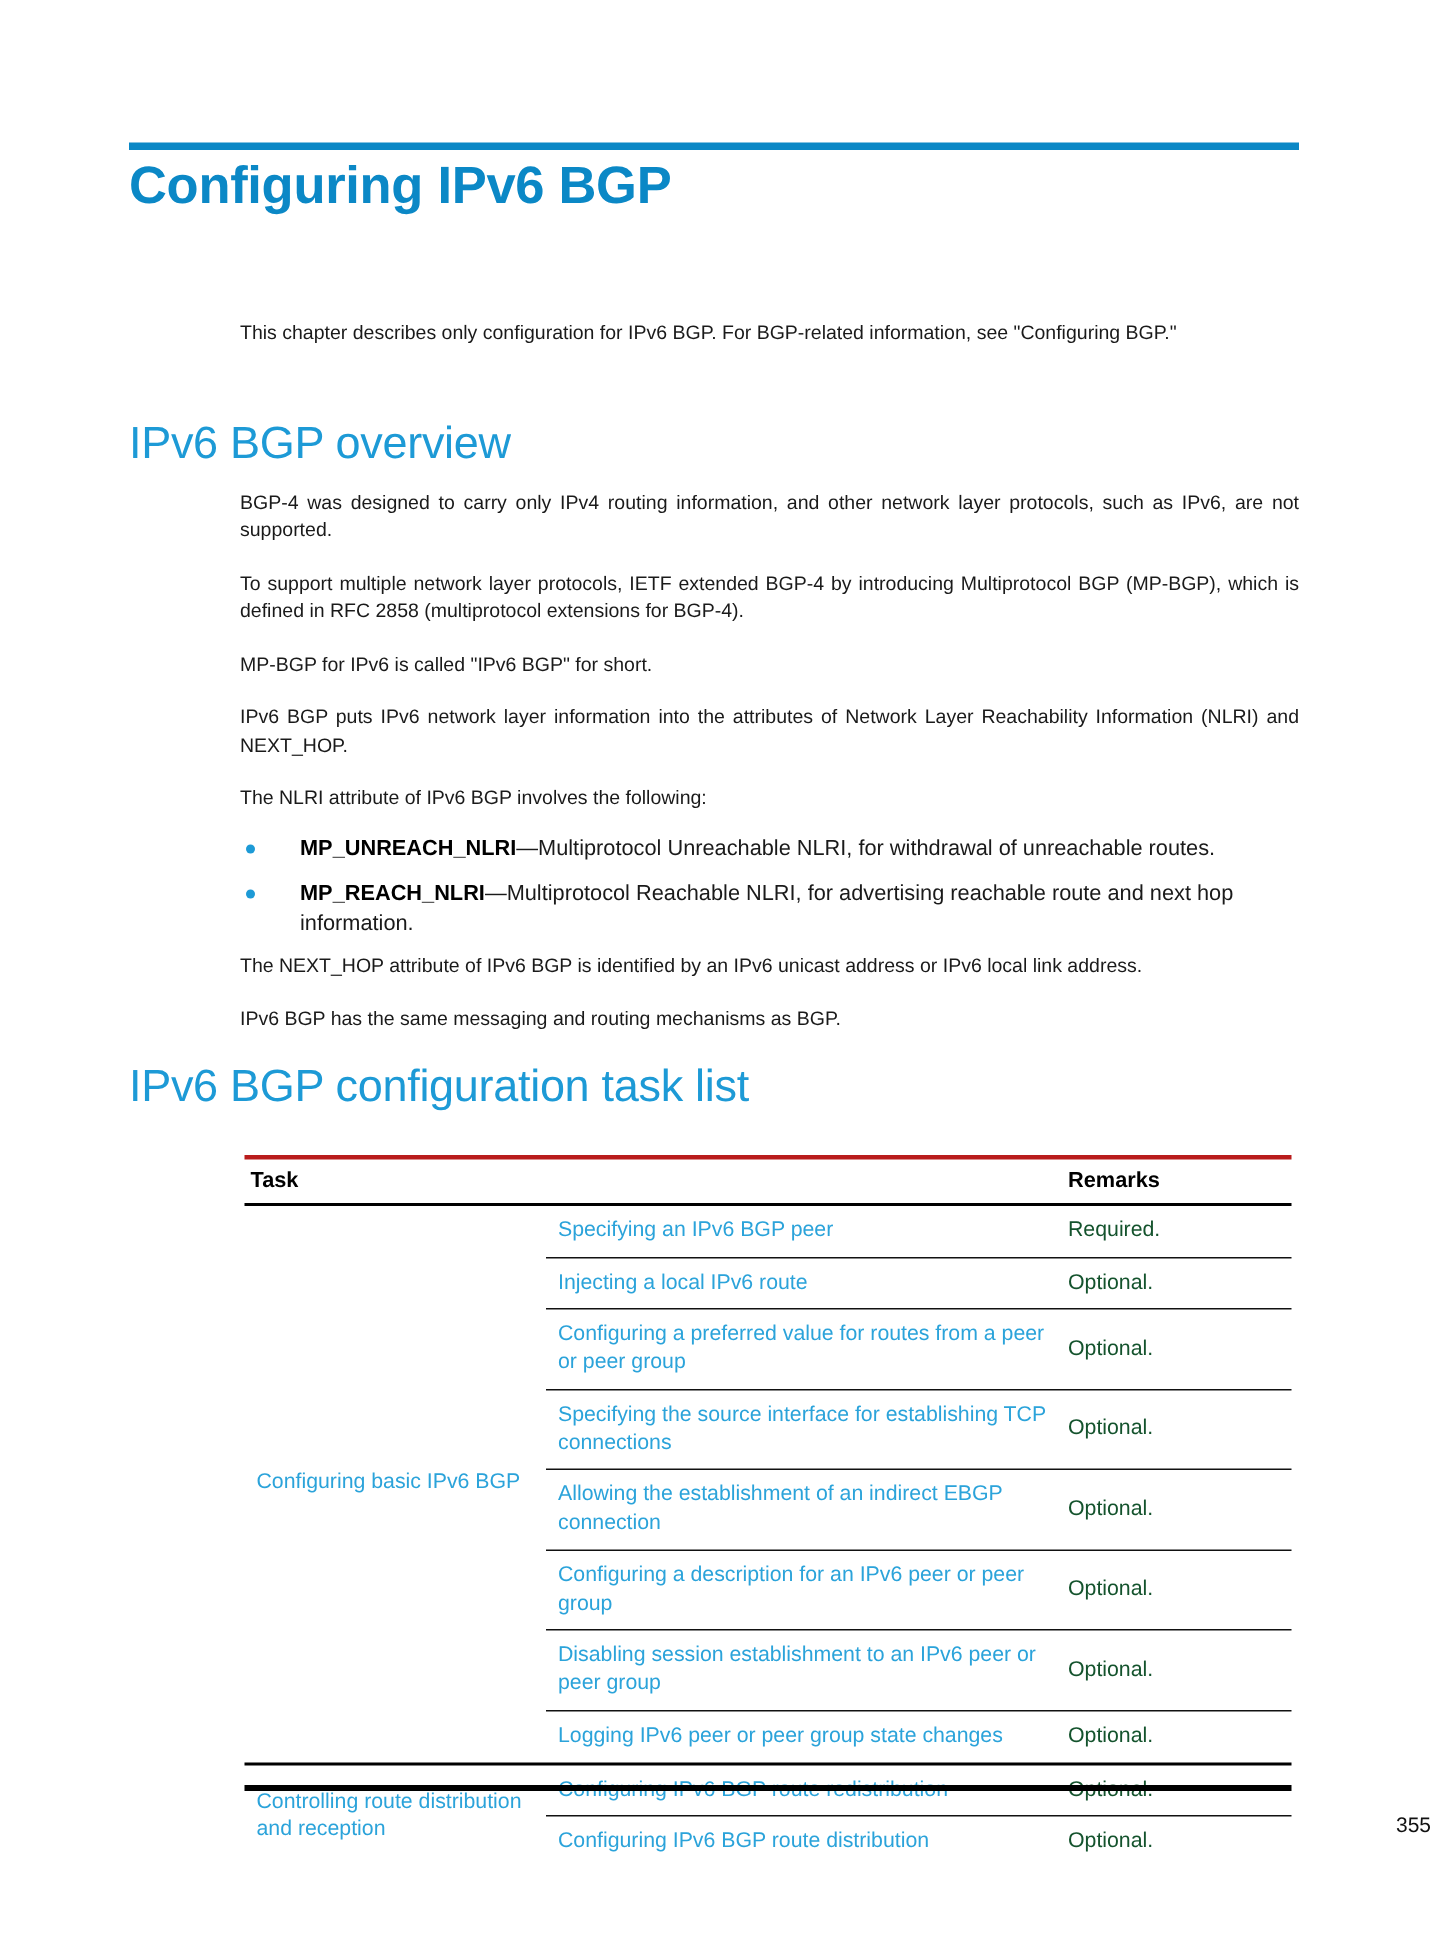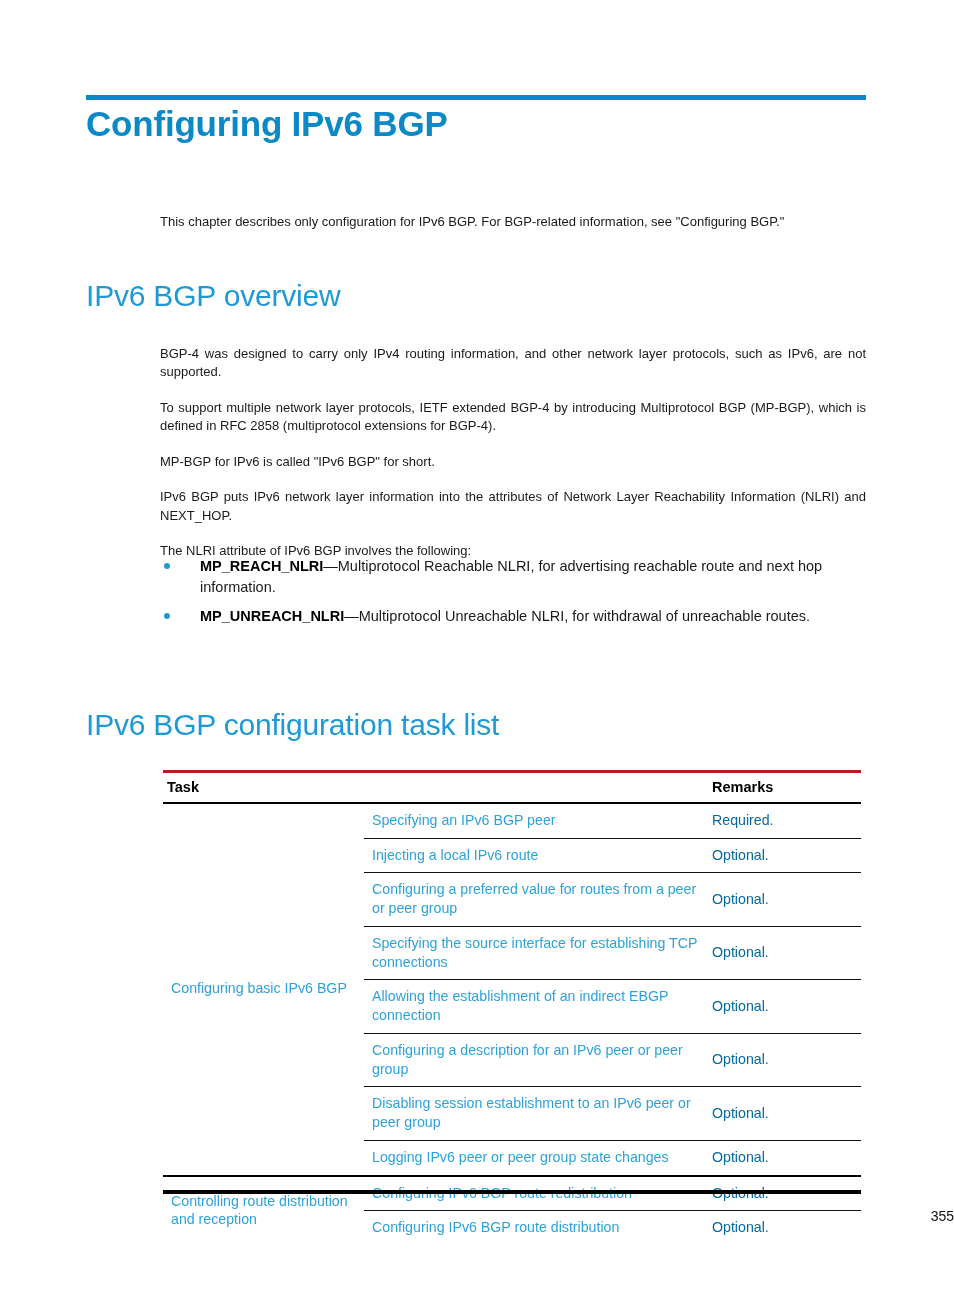--- a/index.html
+++ b/index.html
@@ -144,21 +144,21 @@
     padding-right: 10px;
   }
   td.task-cell {
     color: #2ba3da;
     border-bottom: 1.5px solid #111;
     padding-left: 13px;
     padding-right: 10px;
   }
   td.task-cell.nb { border-bottom: none; }
   td.rem-cell {
-    color: #0369a1;
+    color: #14532d;
     border-bottom: 1.5px solid #111;
     padding-left: 8px;
     margin-top: 44px;
   }
   td.rem-cell.nb { border-bottom: none; }
 
   
   tr.group-sep td.group-cell,
   tr.group-sep td.task-cell,
   tr.group-sep td.rem-cell {
@@ -191,39 +191,43 @@
 
   <div class="chapter-rule"></div>
   <div class="chapter-title">Configuring IPv6 BGP</div>
 
   <div class="body-col" style="top:213px;">
     <p class="para">This chapter describes only configuration for IPv6 BGP. For BGP-related information, see "Configuring BGP."</p>
   </div>
 
   <div class="section-heading" style="top:279px;">IPv6 BGP overview</div>
 
-  <div class="body-col" style="top:345px;">
+  <div class="body-col" style="top:326px;">
     <p class="para">BGP-4 was designed to carry only IPv4 routing information, and other network layer protocols, such as IPv6, are not supported.</p>
     <p class="para">To support multiple network layer protocols, IETF extended BGP-4 by introducing Multiprotocol BGP (MP-BGP), which is defined in RFC 2858 (multiprotocol extensions for BGP-4).</p>
     <p class="para">MP-BGP for IPv6 is called "IPv6 BGP" for short.</p>
     <p class="para">IPv6 BGP puts IPv6 network layer information into the attributes of Network Layer Reachability Information (NLRI) and NEXT_HOP.</p>
     <p class="para last">The NLRI attribute of IPv6 BGP involves the following:</p>
   </div>
 
   <ul class="bullet-list" style="top:556px;">
     <li class="bullet-item">
       <span class="bullet-dot"></span>
-      <span class="bullet-term">MP_REACH_NLRI</span><span>—Multiprotocol Reachable NLRI, for advertising reachable route and next hop information.</span>
+      <span class="bullet-term">MP_UNREACH_NLRI</span><span>—Multiprotocol Unreachable NLRI, for withdrawal of unreachable routes.</span>
     </li>
     <li class="bullet-item">
       <span class="bullet-dot"></span>
-      <span class="bullet-term">MP_UNREACH_NLRI</span><span>—Multiprotocol Unreachable NLRI, for withdrawal of unreachable routes.</span>
+      <span class="bullet-term">MP_REACH_NLRI</span><span>—Multiprotocol Reachable NLRI, for advertising reachable route and next hop information.</span>
     </li>
   </ul>
 
+  <div class="body-col" style="top:635px;">
+    <p class="para">The NEXT_HOP attribute of IPv6 BGP is identified by an IPv6 unicast address or IPv6 local link address.</p>
+    <p class="para last">IPv6 BGP has the same messaging and routing mechanisms as BGP.</p>
+  </div>
 
   <div class="section-heading" style="top:708px;text-align:center;">IPv6 BGP configuration task list</div>
 
   <div class="task-table-wrap">
     <table class="task-table">
       <colgroup>
         <col class="c-group">
           <col class="c-task">
           <col class="c-rem">
       </colgroup>

